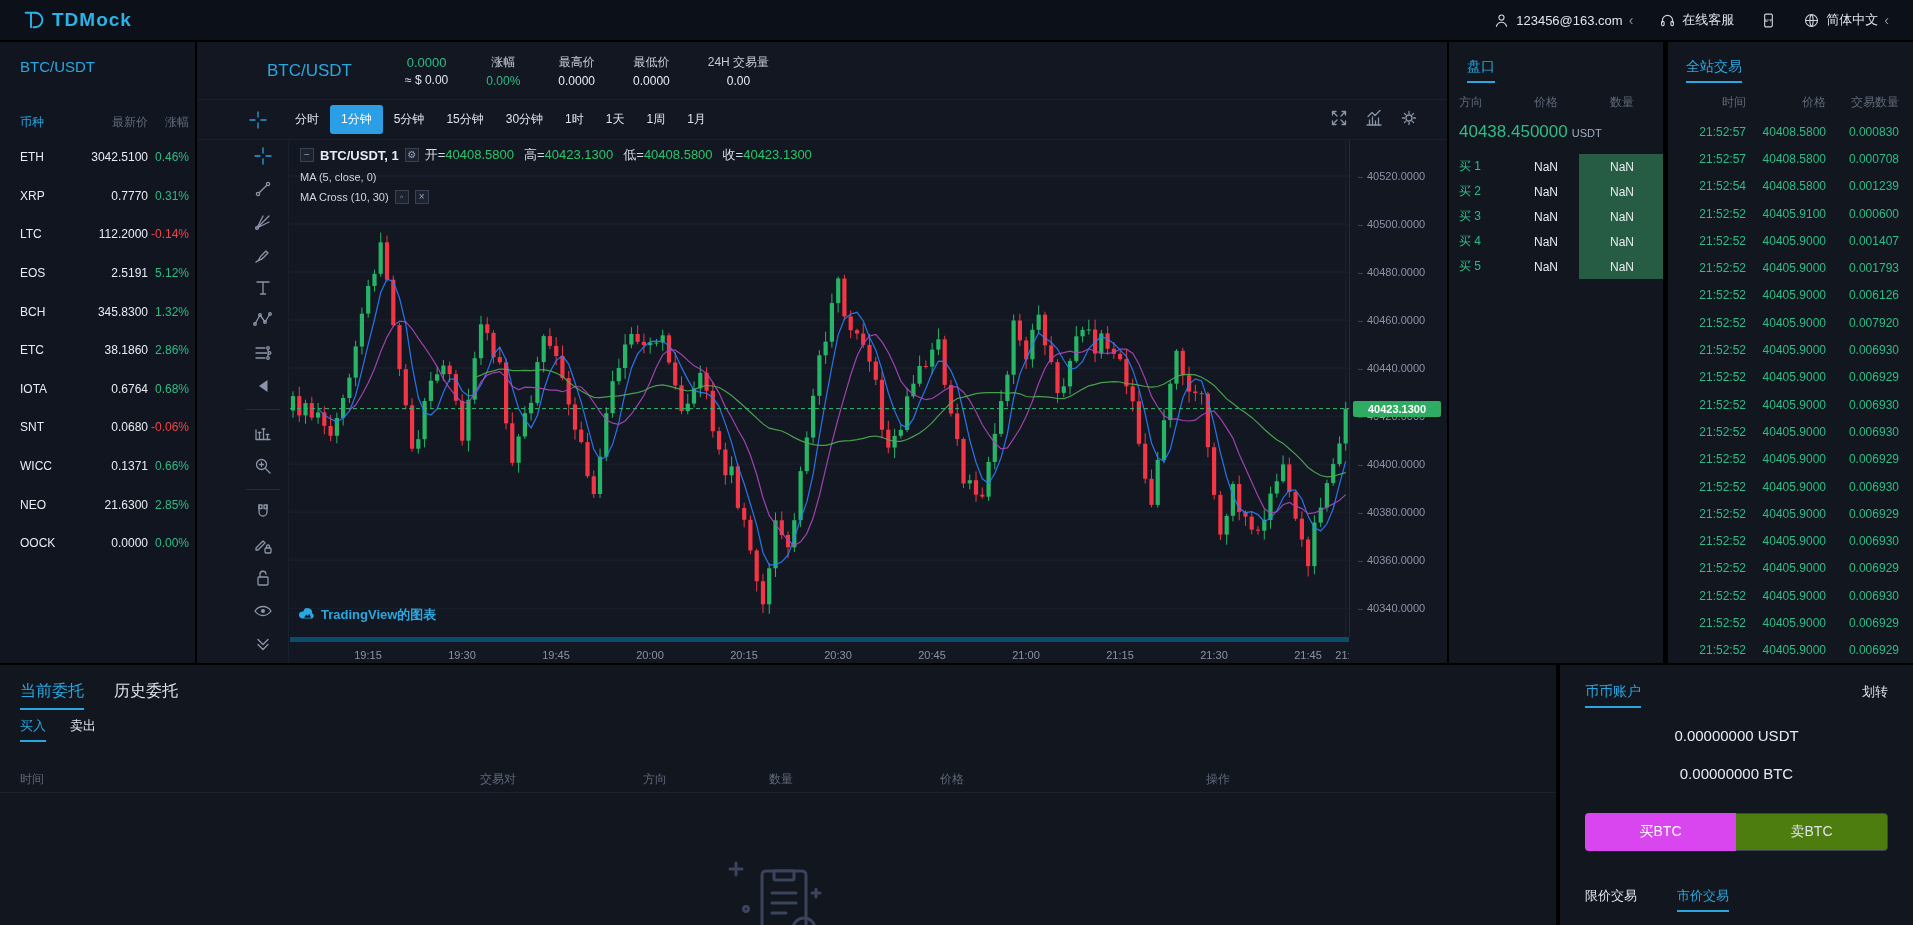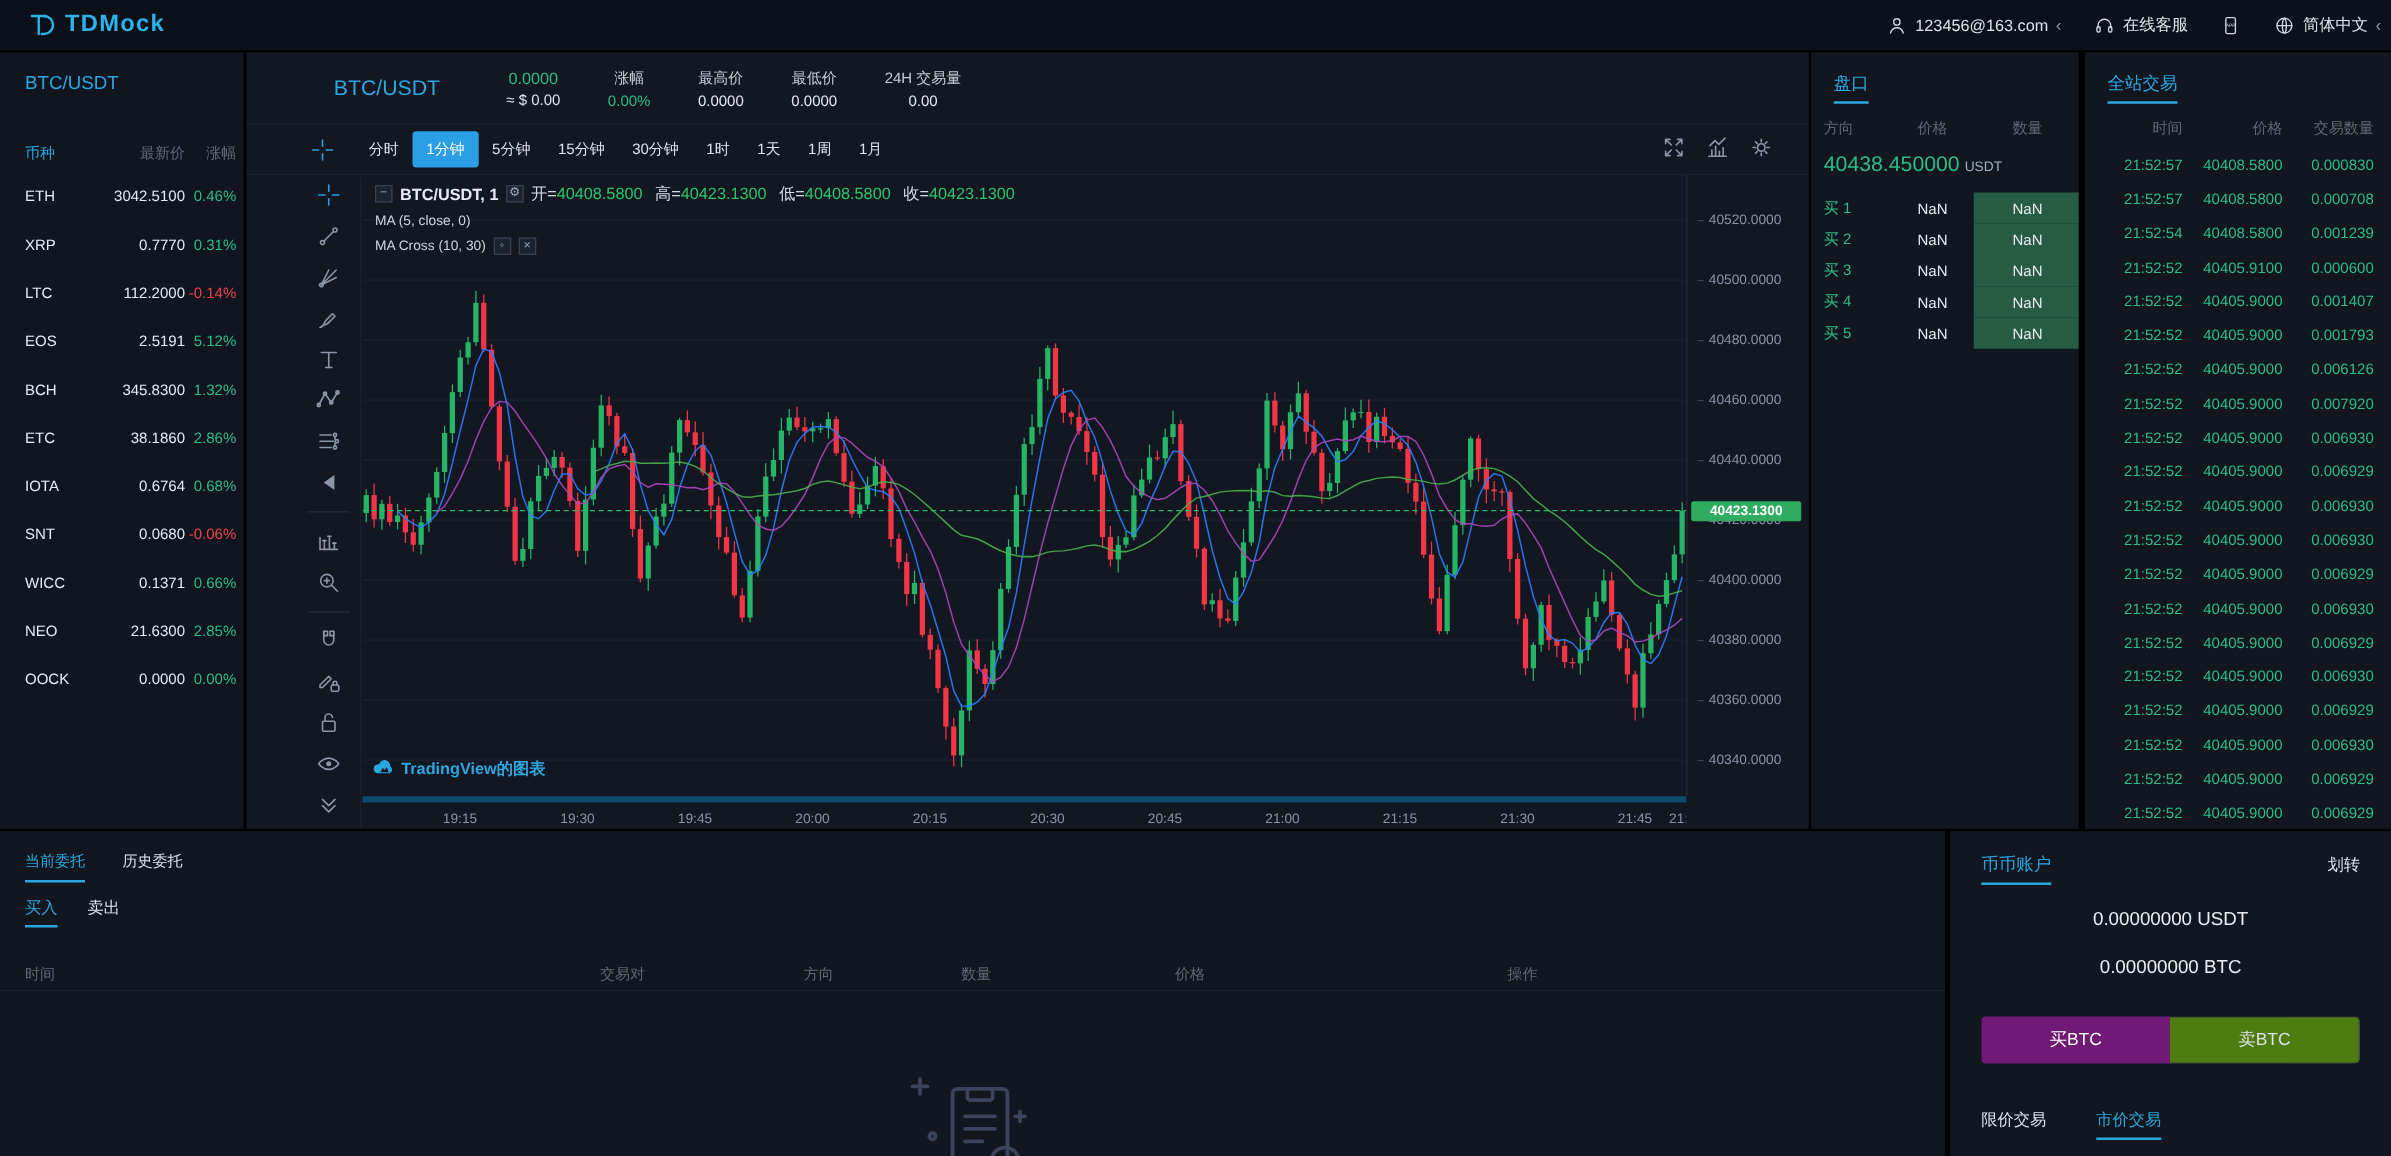--- a/index.html
+++ b/index.html
@@ -13,21 +13,21 @@
   #navbar { left:0; top:0; width:1913px; height:40px; background:#0c1018;
     display:flex; align-items:center; }
   .brand { display:flex; align-items:center; gap:6px; padding:0 18px 0 22px;
     color:#2bb3e8; font-size:19px; font-weight:bold; letter-spacing:1px; }
   .brand .ic { width:24px; height:24px; stroke-width:1.6; }
   #navMenu { display:flex; height:40px; }
   .menu-item { height:40px; line-height:40px; padding:0 17px; font-size:14px;
     color:#dfe3ea; cursor:pointer; }
   .menu-item.active { color:#2bb3e8; box-shadow:inset 0 -3px 0 #2bb3e8; }
   .nav-right { margin-left:auto; display:flex; align-items:center; gap:26px;
-    padding-right:8px; font-size:13px; }
+    padding-right:24px; font-size:13px; }
   .nav-chunk { display:flex; align-items:center; gap:6px; cursor:pointer; }
   .nav-chunk .ic { width:17px; height:17px; color:#cfd5df; }
   .chev::before { content:"‹"; color:#8a93a6; font-size:14px; }
 
   
   #sidebar { left:0; top:42px; width:195px; height:621px; background:#10151f; }
   .sb-title { position:absolute; left:20px; top:16px; font-size:15px; color:#2ba7e0; }
   .sb-headers { position:absolute; left:0; top:68px; width:195px; height:24px;
     display:flex; align-items:center; color:#5f6878; }
   .sb-headers .h1 { padding-left:20px; width:70px; color:#2ba7e0; }
@@ -122,42 +122,42 @@
   .tr-headers span:nth-child(2){ width:80px; text-align:right; }
   .tr-headers span:nth-child(3){ flex:1; text-align:right; padding-right:14px; }
   #trRows { position:absolute; left:0; top:76px; width:245px; }
   .tr-row { height:27.3px; display:flex; align-items:center; color:#2ebd85; }
   .tr-row span:nth-child(1){ width:78px; text-align:right; }
   .tr-row span:nth-child(2){ width:80px; text-align:right; }
   .tr-row span:nth-child(3){ flex:1; text-align:right; padding-right:14px; }
 
   
   #ordersPanel { left:0; top:665px; width:1556px; height:260px; }
-  .op-tabs { position:absolute; left:20px; top:16px; display:flex; gap:30px; font-size:12px;justify-content:flex-end; }
+  .op-tabs { position:absolute; left:20px; top:16px; display:flex; gap:30px; font-size:16px;justify-content:flex-end; }
   .op-tab { color:#dfe3ea; cursor:pointer; padding-bottom:6px; }
   .op-tab.active { color:#2ba7e0; border-bottom:2px solid #2ba7e0; }
   .op-subtabs { position:absolute; left:20px; top:52px; display:flex; gap:24px; font-size:13px; }
   .op-subtab { color:#dfe3ea; cursor:pointer; padding-bottom:5px; }
   .op-subtab.active { color:#2ba7e0; border-bottom:2px solid #2ba7e0; }
   #opHeaders { position:absolute; left:0; top:100px; width:1556px; height:28px;
     border-bottom:1px solid #1c2230; color:#5f6878; }
   #opHeaders span { position:absolute; top:6px; }
   .empty-icon { position:absolute; left:716px; top:192px; color:#3b445c; }
 
   
   #accountPanel { left:1560px; top:665px; width:353px; height:260px; }
   .ac-title { position:absolute; left:25px; top:18px; font-size:14px; color:#2ba7e0;
     padding-bottom:5px; border-bottom:2px solid #2ba7e0; cursor:pointer; }
   .ac-transfer { position:absolute; right:25px; top:18px; font-size:13px; color:#dfe3ea;
     cursor:pointer; }
   .ac-balance { position:absolute; left:0; width:353px; text-align:center; font-size:15px;
     color:#e8ecf2; }
   .ac-buttons { position:absolute; left:25px; top:148px; width:303px; height:38px;
     display:flex; border-radius:4px; overflow:hidden; }
-  .btn-buy { flex:1; background:#701a75; color:#fff; font-size:14px; border:none;
+  .btn-buy { flex:1; background:#d946ef; color:#fff; font-size:14px; border:none;
     cursor:pointer; font-family:inherit; }
   .btn-sell { flex:1; background:#4d7c0f; color:#dfe3ea; font-size:14px;
     border:1px solid #3e4450; border-left:none; border-radius:0 4px 4px 0;
     cursor:pointer; font-family:inherit; }
   .ac-modes { position:absolute; left:25px; top:222px; display:flex; gap:40px; font-size:13px; }
   .ac-mode { color:#dfe3ea; cursor:pointer; padding-bottom:5px; }
   .ac-mode.active { color:#2ba7e0; border-bottom:2px solid #2ba7e0; }
 </style>
 </head>
 <body>

